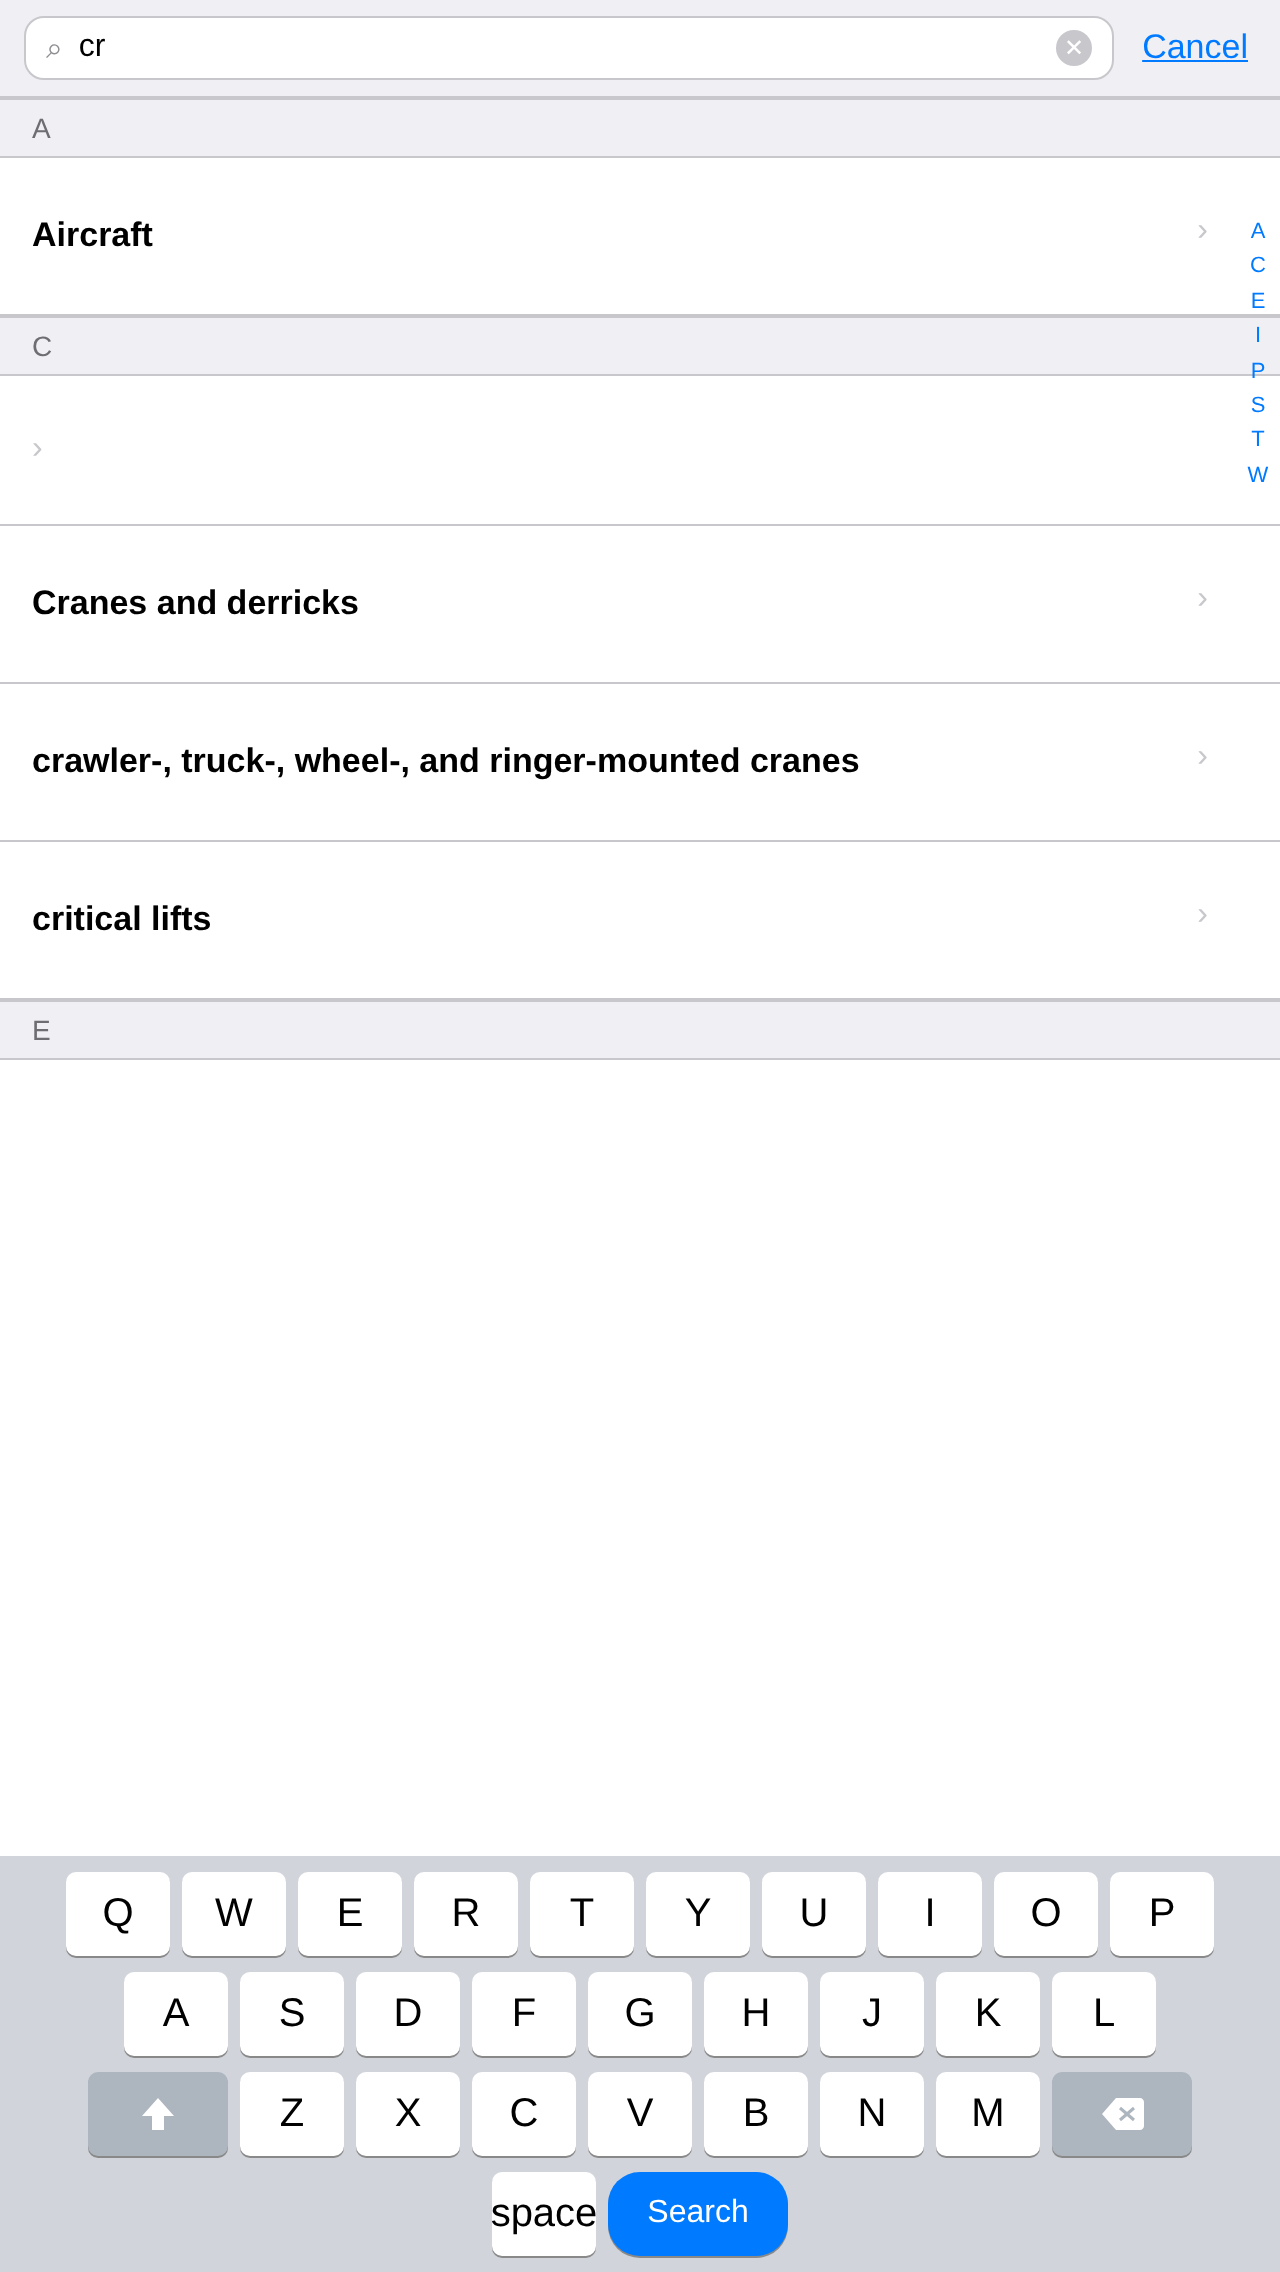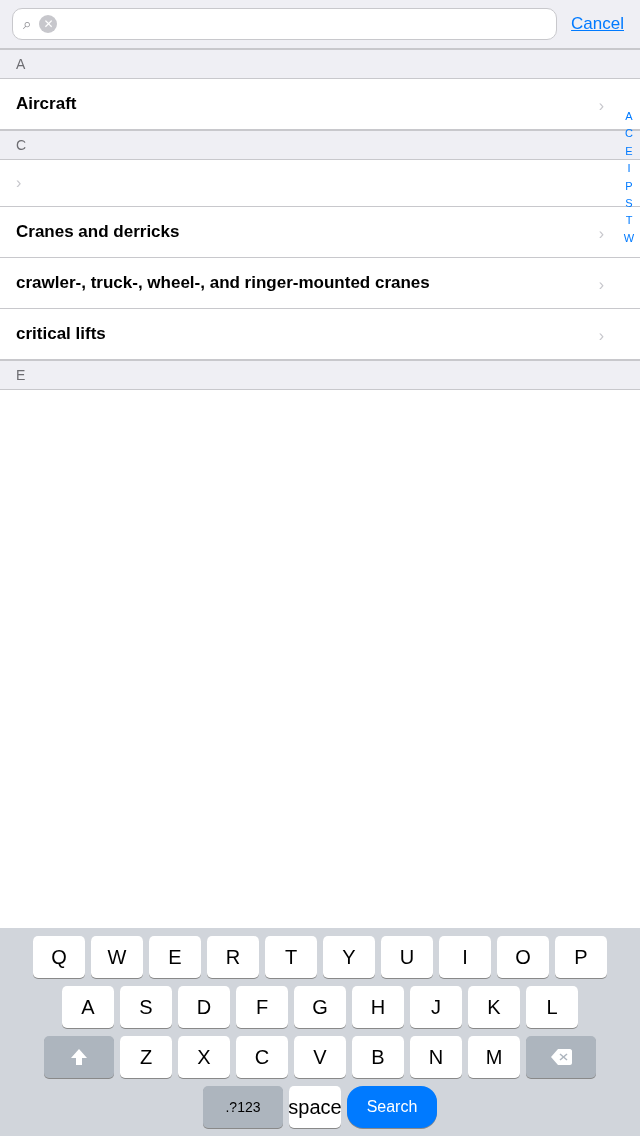--- a/index.html
+++ b/index.html
@@ -82,22 +82,22 @@
       padding: 6px 16px;
       font-size: 14px;
       color: #6d6d72;
       font-weight: normal;
       border-bottom: 1px solid #c8c8cc;
       border-top: 1px solid #c8c8cc;
     }
 
     .list-item {
       display: flex;
-      align-items: flex-end;
-      padding: 14px 16px;
+      align-items: flex-start;
+      padding: 28px 16px;
       border-bottom: 1px solid #c8c8cc;
       background: #ffffff;
       cursor: pointer;
       position: relative;
       gap: 12px;
     }
     .list-item-text {
       flex: 1;
       font-size: 17px;
       font-weight: bold;
@@ -208,20 +208,21 @@
       flex: none;
       border-radius: 16px;
     }
   </style>
 </head>
 <body>
 
 <div class="search-bar">
   <div class="search-input-wrapper">
     <span class="search-icon-wrapper">⌕</span>
+    <input class="search-input" value="cr" type="text" style="">
     <button class="clear-btn">✕</button>
   </div>
   <button class="cancel-btn">Cancel</button>
 </div>
 
 <div class="results-container">
 
   <div class="section-header">
     <span>A</span>
   </div>
@@ -308,17 +309,16 @@
     <div class="kb-key delete">
       <svg width="22" height="18" viewBox="0 0 22 18" fill="white">
         <path d="M8 1 H20 C21 1 22 2 22 3 V15 C22 16 21 17 20 17 H8 L1 9 Z"></path>
         <line x1="10" y1="6" x2="17" y2="12" stroke="#adb5be" stroke-width="1.5"></line>
         <line x1="17" y1="6" x2="10" y2="12" stroke="#adb5be" stroke-width="1.5"></line>
       </svg>
     </div>
   </div>
 
   <div class="kb-bottom-row">
-    <div class="kb-key numbers">.?123</div>
     <div class="kb-key space">space</div>
     <div class="kb-key search-key">Search</div>
   </div>
 </div>
 
 </body></html>

